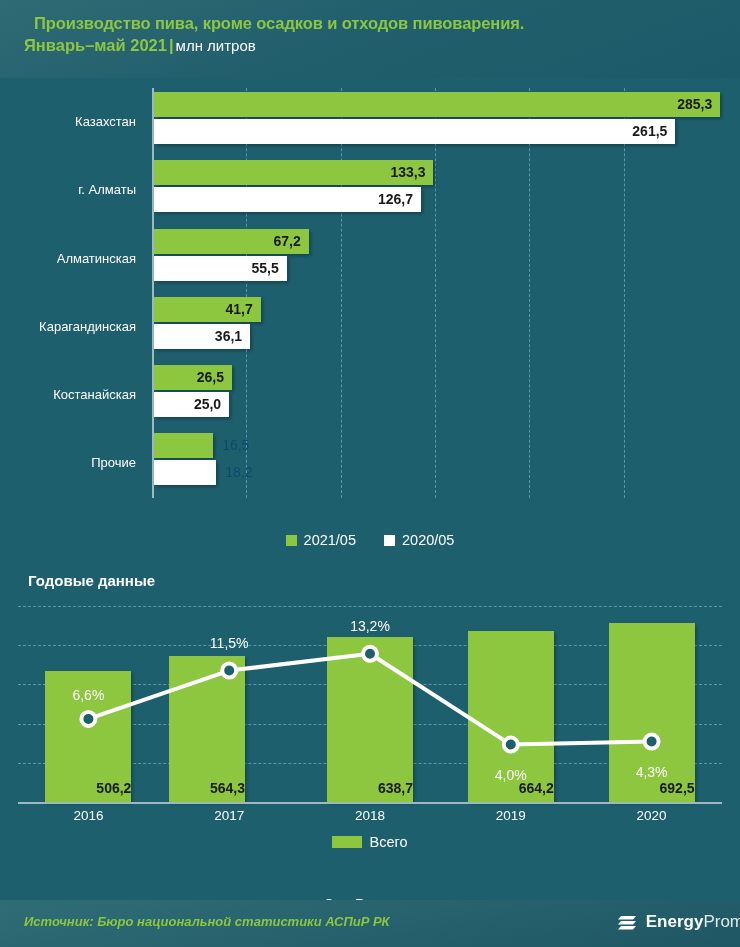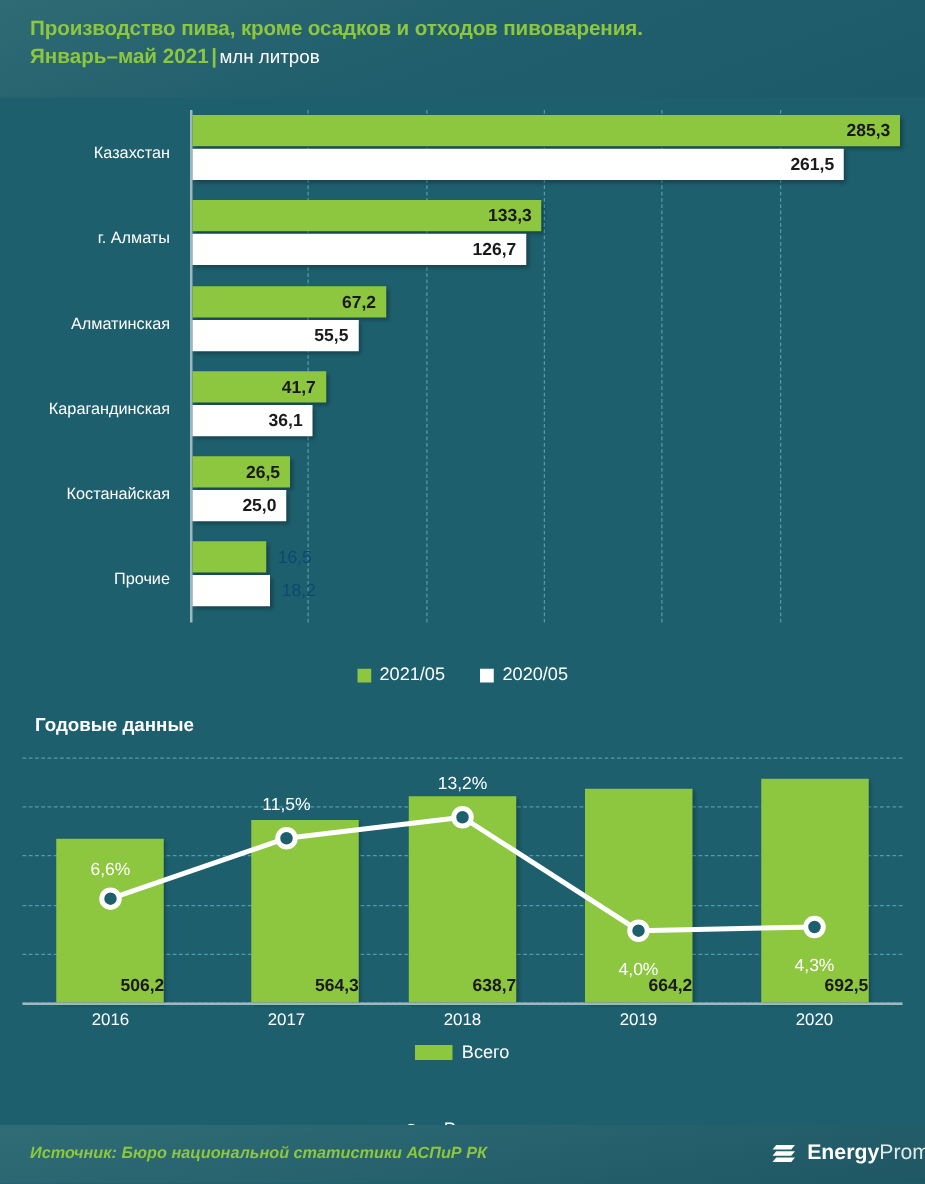--- a/index.html
+++ b/index.html
@@ -12,21 +12,21 @@
   .page{position:relative;width:740px;height:947px;background:#1e5f6e;overflow:hidden;}
 
   
   .header{
     position:absolute;left:0;top:0;width:740px;height:78px;
     background:linear-gradient(160deg,#2e6b74 0%,#225f6d 45%,#1d5a69 100%);
     box-sizing:border-box;padding:12px 0 0 24px;
   }
   .title-line1{
     color:#8dc63f;font-size:16.5px;font-weight:bold;letter-spacing:-0.1px;
-    line-height:22px;white-space:nowrap;
+    line-height:22px;white-space:nowrap;margin-left:10px;
   }
   .title-line2{line-height:22px;white-space:nowrap;}
   .title-period{color:#8dc63f;font-size:16.5px;font-weight:bold;}
   .title-sep{color:#8dc63f;font-size:16.5px;font-weight:bold;padding:0 2px;}
   .title-unit{color:#ffffff;font-size:15px;font-weight:normal;}
 
   
   .barchart{position:absolute;left:0;top:78px;width:740px;height:445px;}
   .bc-axis{
     position:absolute;left:152px;top:10px;width:2px;height:410px;
@@ -237,21 +237,21 @@
         <div class="lc-grid-h" style="left: 18px; top: 39.2px;"></div>
         <div class="lc-grid-h" style="left: 18px; top: 78.4px;"></div>
         <div class="lc-grid-h" style="left: 18px; top: 117.6px;"></div>
         <div class="lc-grid-h" style="left: 18px; top: 156.8px;"></div>
         <div class="lc-grid-h" style="left: 18px; top: 196px;"></div>
       </div>
     <div class="lc-plot" id="lc-plot">
         <div class="lc-bar" style="left: 27.4px; width: 86px; height: 130.546px;">
           <div class="lc-barval">506,2</div>
         </div>
-        <div class="lc-bar" style="left: 183px; width: 86px; height: 145.53px; text-decoration: underline;">
+        <div class="lc-bar" style="left: 151px; width: 76px; height: 145.53px; text-decoration: underline;">
           <div class="lc-barval">564,3</div>
         </div>
         <div class="lc-bar" style="left: 309px; width: 86px; height: 164.717px;">
           <div class="lc-barval">638,7</div>
         </div>
         <div class="lc-bar" style="left: 449.8px; width: 86px; height: 171.294px;">
           <div class="lc-barval">664,2</div>
         </div>
         <div class="lc-bar" style="left: 590.6px; width: 86px; height: 178.592px;">
           <div class="lc-barval">692,5</div>

